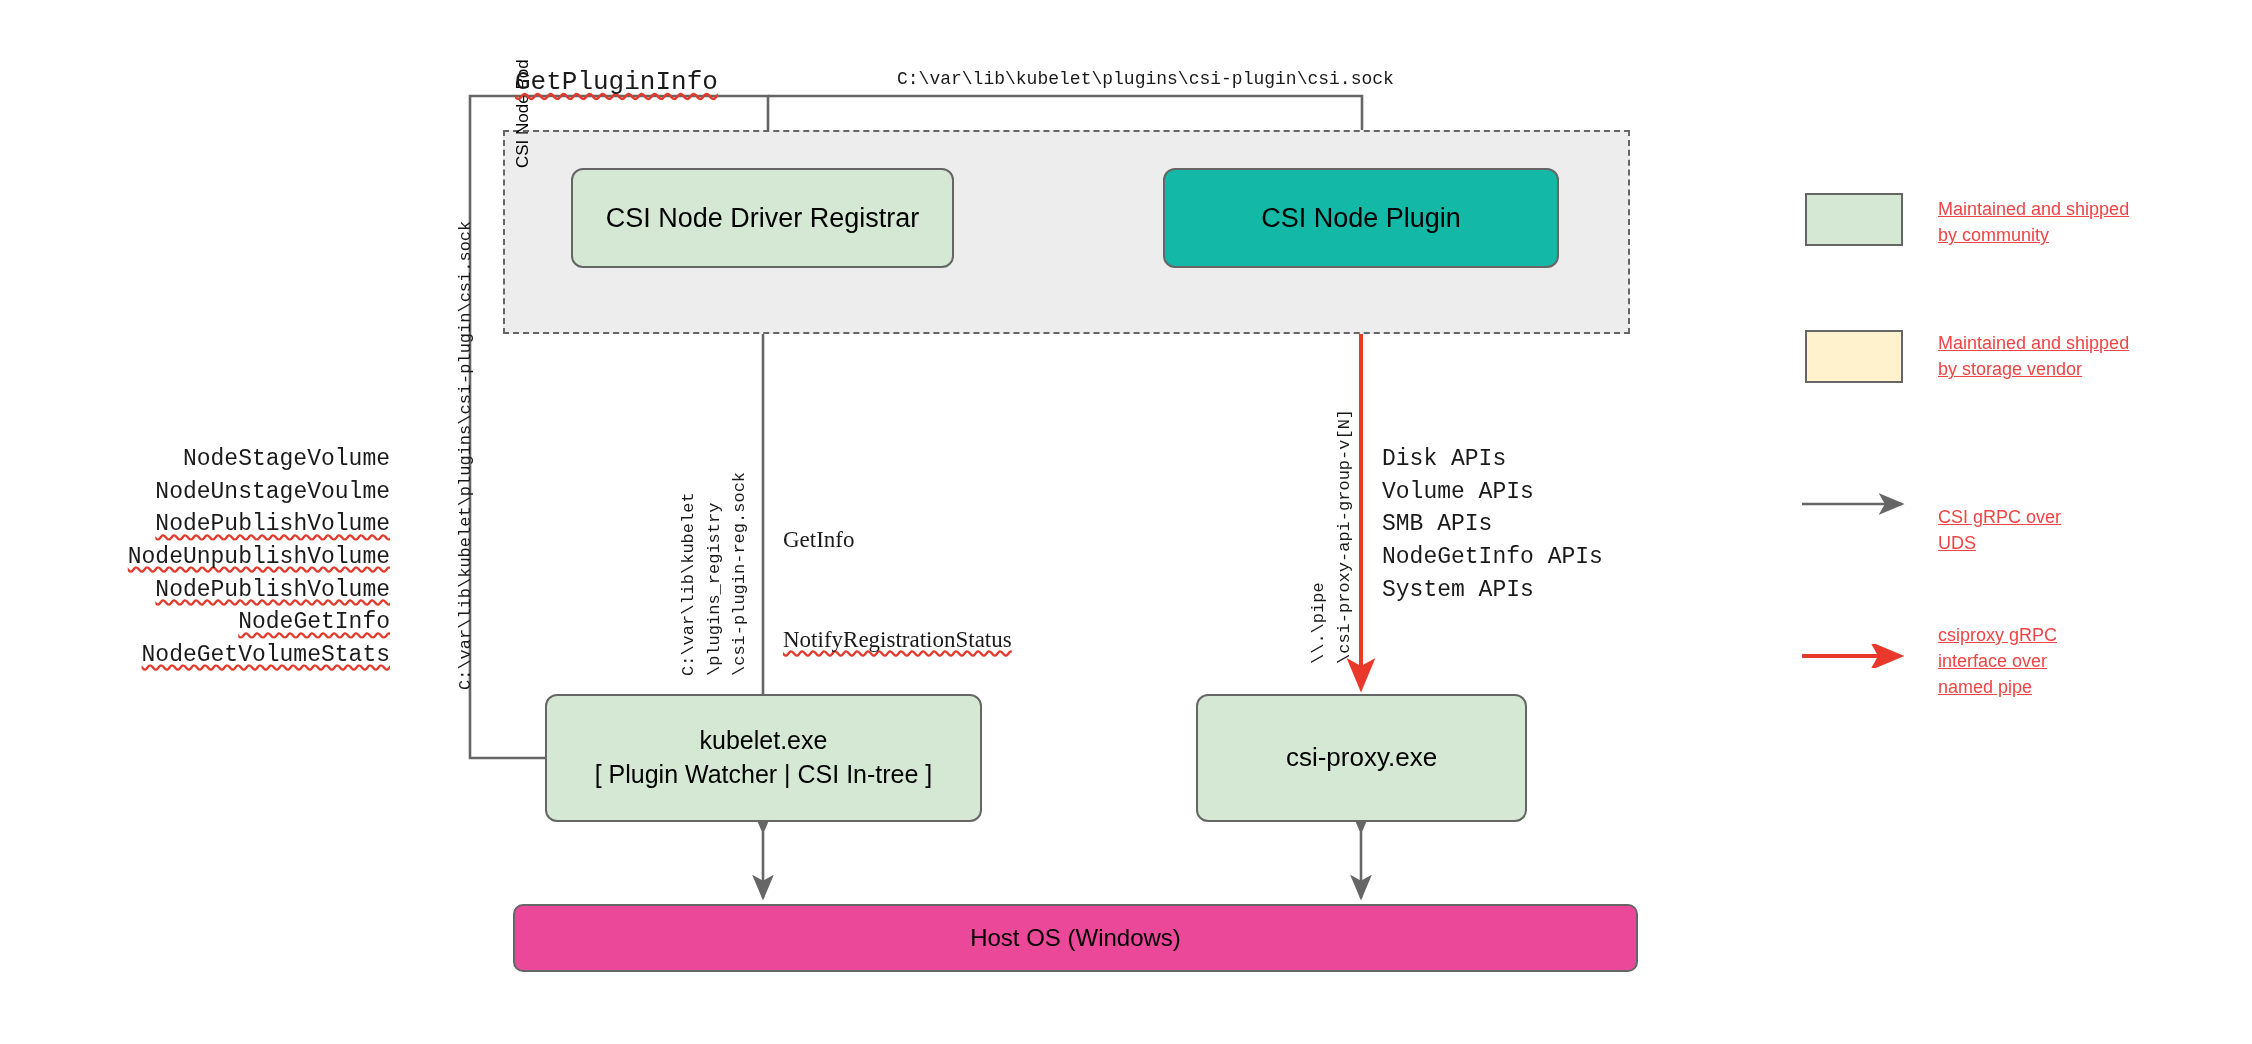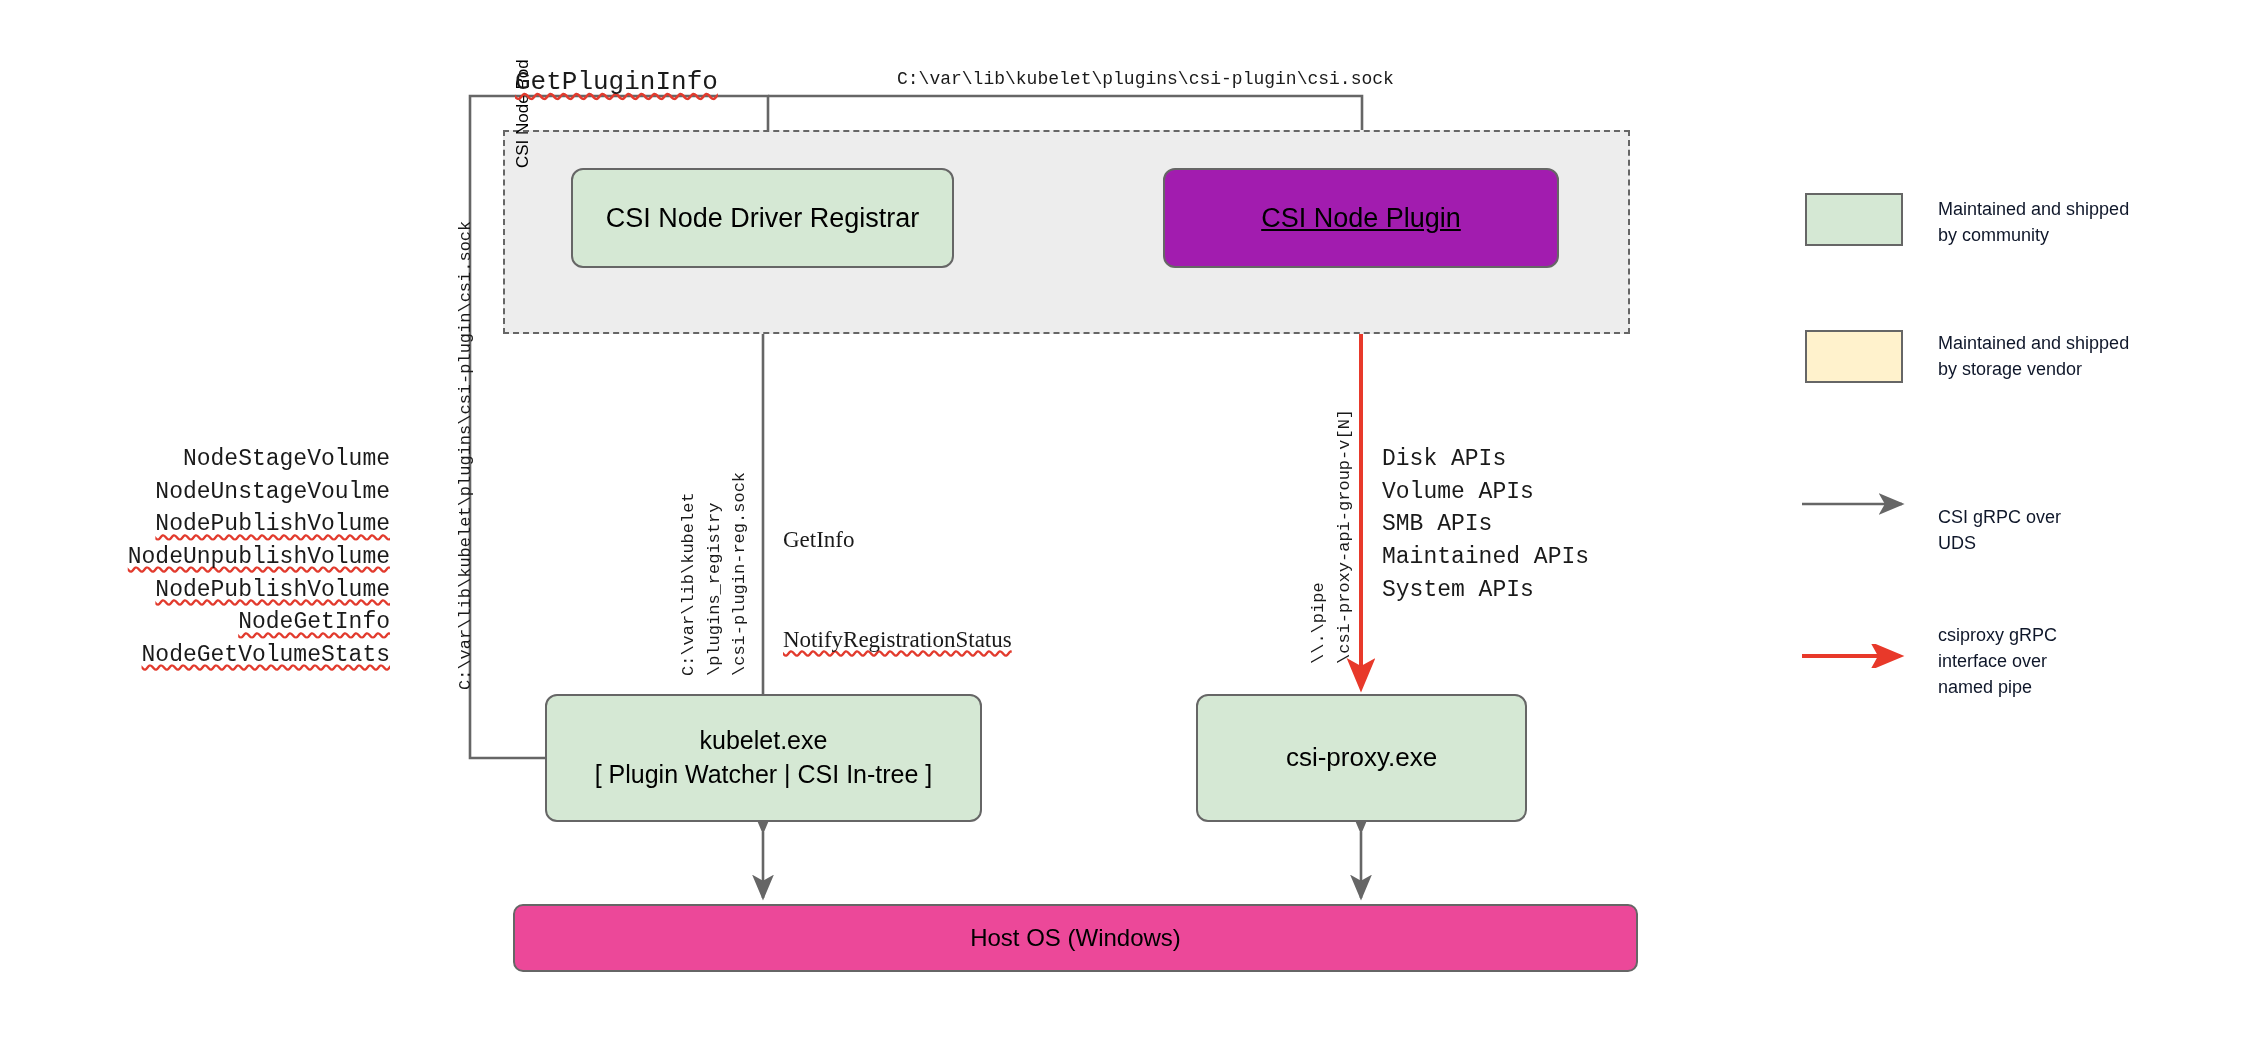--- a/index.html
+++ b/index.html
@@ -7,21 +7,21 @@
        font-family:"Liberation Sans",sans-serif;color:#000;}
   .stage{position:absolute;left:0;top:0;width:2252px;height:1044px;}
   svg.wires{position:absolute;left:0;top:0;width:2252px;height:1044px;pointer-events:none;}
 
   
   .node{position:absolute;box-sizing:border-box;border:2px solid #666666;
         border-radius:12px;display:flex;align-items:center;justify-content:center;
         text-align:center;line-height:1.35;}
   .node .ttl{white-space:pre-line;}
   .green{background:#d5e8d4;}
-  .yellow{background:#a21caf;text-decoration:underline;}
+  .yellow{background:#14b8a6;}
   .blue{background:#ec4899;border-radius:10px;}
 
   #pod-group{position:absolute;left:503px;top:130px;width:1127px;height:204px;
              background:#ededed;border:2px dashed #666;box-sizing:border-box;}
   #pod-label{position:absolute;left:513px;top:168px;width:130px;height:28px;
              transform:rotate(-90deg);transform-origin:left top;
              font-size:17px;color:#000;white-space:nowrap;}
 
   #registrar{left:571px;top:168px;width:383px;height:100px;font-size:27px;}
   #nodeplugin{left:1163px;top:168px;width:396px;height:100px;font-size:27px;}
@@ -55,21 +55,21 @@
   #nodeapi-list div{white-space:nowrap;}
   #proxyapi-list{position:absolute;left:1382px;top:443px;
                  font-family:"Liberation Mono",monospace;font-size:23px;line-height:1.42;
                  color:#1a1a1a;}
   #proxyapi-list div{white-space:nowrap;}
 
   
   .lg-sw{position:absolute;width:98px;height:53px;border:2px solid #666;box-sizing:border-box;}
   #lg-sw-0{left:1805px;top:193px;background:#d5e8d4;}
   #lg-sw-1{left:1805px;top:330px;background:#fff2cc;}
-  .lg-tx{position:absolute;font-size:18px;line-height:1.45;white-space:pre-line;color:#0f172a;}
+  .lg-tx{position:absolute;font-size:18px;line-height:1.45;white-space:pre-line;color:#ef4444;text-decoration:underline;}
   #lg-tx-0{left:1938px;top:196px;}
   #lg-tx-1{left:1938px;top:330px;}
   #lg-tx-2{left:1938px;top:504px;}
   #lg-tx-3{left:1938px;top:622px;}
   #lg-arrow-0{position:absolute;left:1798px;top:492px;width:120px;height:24px;}
   #lg-arrow-1{position:absolute;left:1798px;top:644px;width:120px;height:24px;}
 </style>
 </head>
 <body>
 
@@ -150,21 +150,21 @@
       <div class="sq">NodeUnpublishVolume</div>
       <div class="sq">NodePublishVolume</div>
       <div class="sq">NodeGetInfo</div>
       <div class="sq">NodeGetVolumeStats</div>
     </div>
 
   <div id="proxyapi-list">
       <div>Disk APIs</div>
       <div>Volume APIs</div>
       <div>SMB APIs</div>
-      <div>Maintained APIs</div>
+      <div>NodeGetInfo APIs</div>
       <div>System APIs</div>
     </div>
 
   <div class="lg-sw" id="lg-sw-0"></div>
   <div class="lg-tx" id="lg-tx-0">Maintained and shipped
 by community</div>
 
   <div class="lg-sw" id="lg-sw-1"></div>
   <div class="lg-tx" id="lg-tx-1">Maintained and shipped
 by storage vendor</div>

